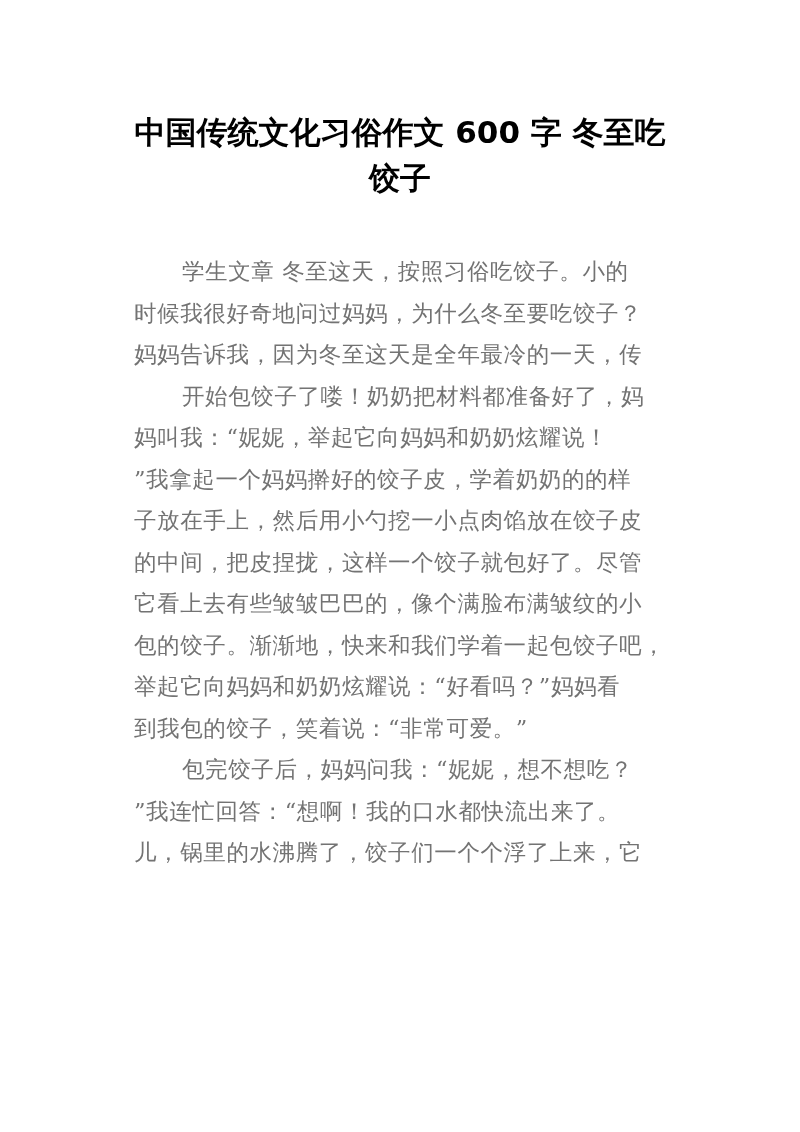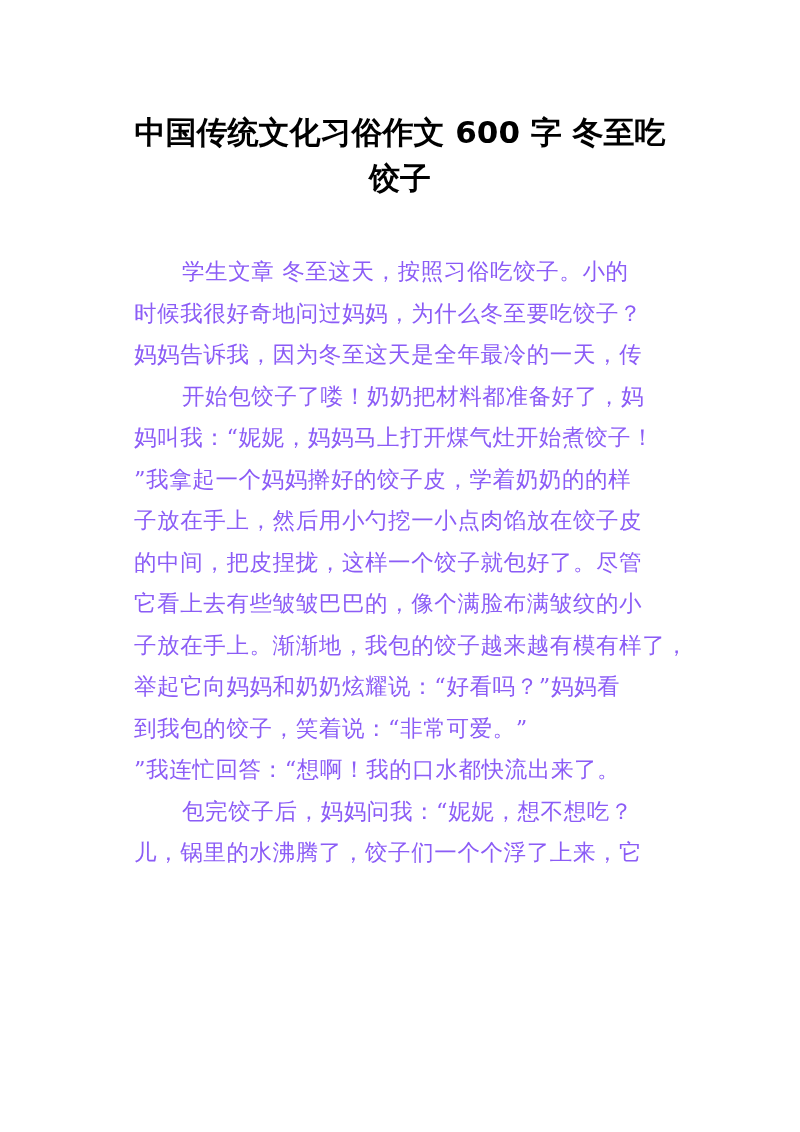--- a/index.html
+++ b/index.html
@@ -33,21 +33,21 @@
       color: #000000;
     }
     .title .line { display: block; white-space: nowrap; }
     .body {
       position: absolute;
       left: 134px;
       top: 238px;
       width: 540px;
       font-family: "DejaVu Serif", "Liberation Serif", serif;
       font-size: 22.5px;
-      color: #8b5cf6;
+      color: #737373;
     }
     .body .line {
       display: block;
       height: 41.5px;
       line-height: 41.5px;
       white-space: nowrap;
       letter-spacing: 0.6px;
     }
     .body .line.indent { padding-left: 48px; }
   </style>
@@ -64,30 +64,30 @@
   <div class="body">
 
     <div>
       <span class="line indent">学生文章    冬至这天，按照习俗吃饺子。小的</span>
       <span class="line">时候我很好奇地问过妈妈，为什么冬至要吃饺子？</span>
       <span class="line">妈妈告诉我，因为冬至这天是全年最冷的一天，传</span>
     </div>
 
     <div>
       <span class="line indent">开始包饺子了喽！奶奶把材料都准备好了，妈</span>
-      <span class="line">妈叫我：“妮妮，妈妈马上打开煤气灶开始煮饺子！</span>
+      <span class="line">妈叫我：“妮妮，举起它向妈妈和奶奶炫耀说！</span>
       <span class="line">”我拿起一个妈妈擀好的饺子皮，学着奶奶的的样</span>
       <span class="line">子放在手上，然后用小勺挖一小点肉馅放在饺子皮</span>
       <span class="line">的中间，把皮捏拢，这样一个饺子就包好了。尽管</span>
       <span class="line">它看上去有些皱皱巴巴的，像个满脸布满皱纹的小</span>
-      <span class="line">子放在手上。渐渐地，我包的饺子越来越有模有样了，</span>
+      <span class="line">包的饺子。渐渐地，快来和我们学着一起包饺子吧，</span>
       <span class="line">举起它向妈妈和奶奶炫耀说：“好看吗？”妈妈看</span>
       <span class="line">到我包的饺子，笑着说：“非常可爱。”</span>
     </div>
 
     <div>
+      <span class="line indent">包完饺子后，妈妈问我：“妮妮，想不想吃？</span>
       <span class="line">”我连忙回答：“想啊！我的口水都快流出来了。</span>
-      <span class="line indent">包完饺子后，妈妈问我：“妮妮，想不想吃？</span>
       <span class="line">儿，锅里的水沸腾了，饺子们一个个浮了上来，它</span>
     </div>
 
   </div>
 </div>
 
 </body></html>

